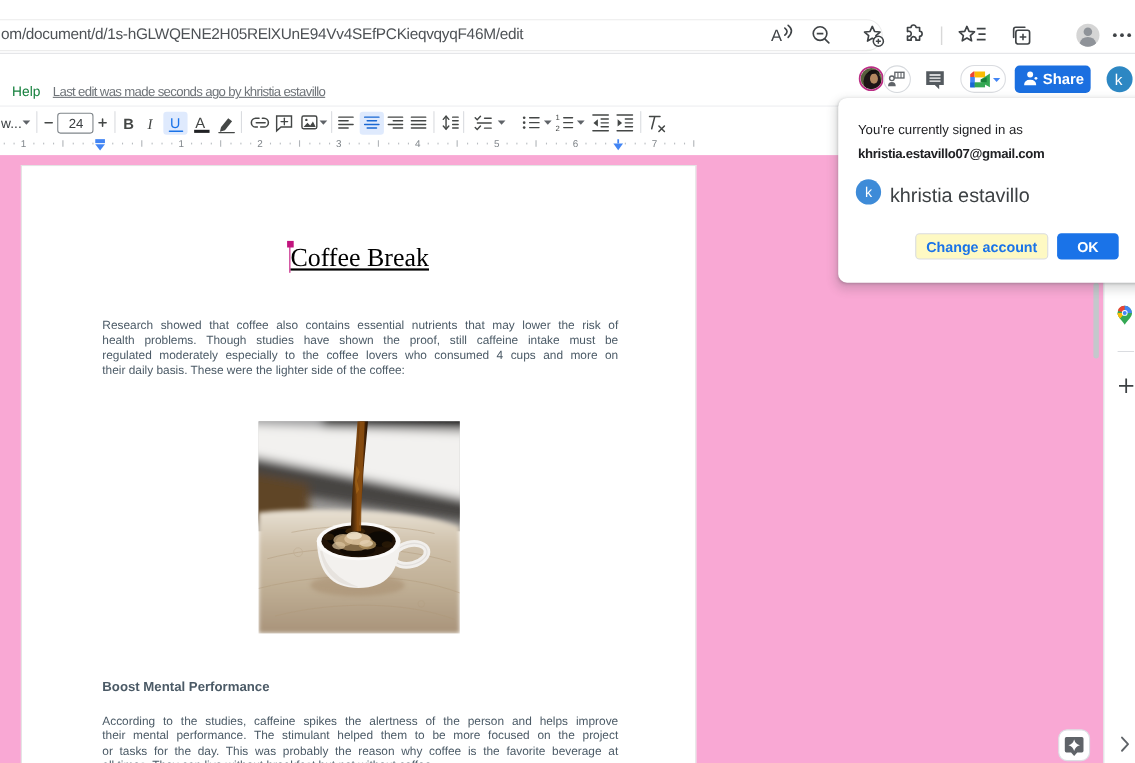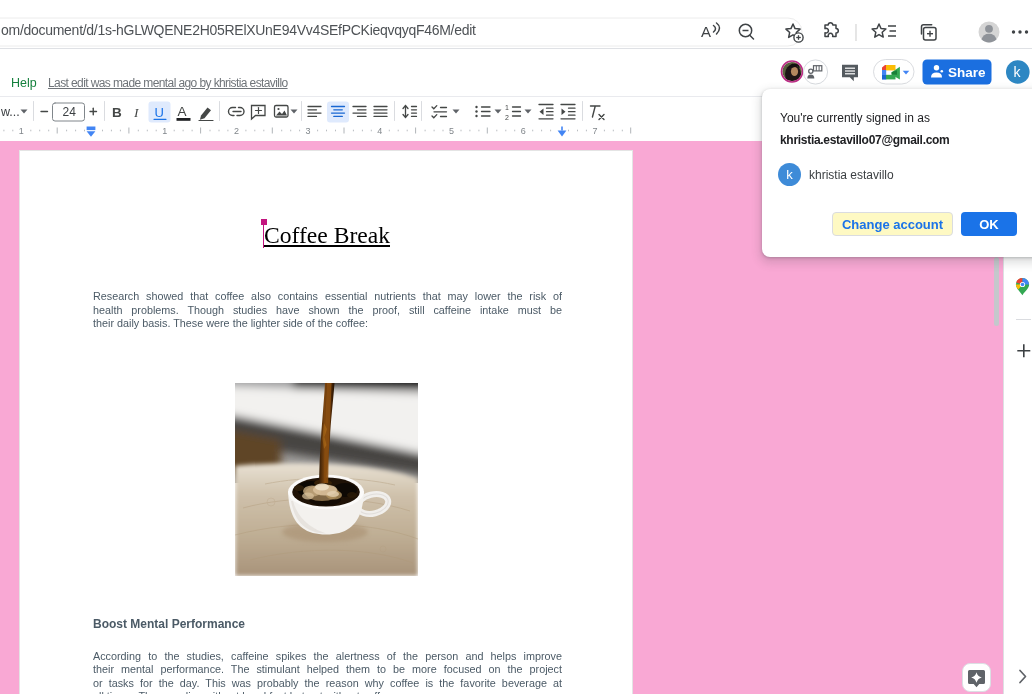--- a/index.html
+++ b/index.html
@@ -74,21 +74,21 @@
     <circle cx="989" cy="12.8" r="3.9" fill="#8f9399"></circle>
     <path d="M981.5 23.3 a7.8 7.8 0 0 1 15 0 a10.5 10.5 0 0 1 -15 0 z" fill="#8f9399"></path>
 
     <circle cx="1013.5" cy="16" r="1.7" fill="#3f4346"></circle>
     <circle cx="1020" cy="16" r="1.7" fill="#3f4346"></circle>
     <circle cx="1026.5" cy="16" r="1.7" fill="#3f4346"></circle>
   </svg>
 
   <div id="dchrome" class="abs"></div>
   <div id="helpm" class="abs">Help</div>
-  <div id="lastedit" class="abs">Last edit was made mental ago by khristia estavillo</div>
+  <div id="lastedit" class="abs">Last edit was made seconds ago by khristia estavillo</div>
   <div id="chromeline" class="abs"></div>
   <svg id="dicons" class="abs" style="top:33px;left:0" width="1032" height="48" viewBox="0 33 1032 48">
 
     <defs>
         <clipPath id="avclip">
           <circle cx="792" cy="55.5" r="9.6"></circle>
         </clipPath>
       </defs>
     <g clip-path="url(#avclip)">
       <rect x="781" y="45" width="22" height="22" fill="#57603d"></rect>
@@ -400,37 +400,38 @@
         <path d="M92 0 L96.5 0 C 95.5 30 94 60 93.5 80 L93.2 100 L89.5 100 C 89 70 90.5 30 92 0 Z" fill="#8a4e0f" opacity="0.9"></path>
         <path d="M89 40 l3 6 -2.5 8 2 8 -2.5 4 -1.5 -10 .7 -9 z" fill="#c57f20" opacity="0.4"></path>
 
         <ellipse cx="90" cy="107" rx="12" ry="5.5" fill="#d9c09a" opacity="0.9"></ellipse>
         <ellipse cx="87" cy="104" rx="7" ry="3.5" fill="#ecdfc6" opacity="0.9"></ellipse>
         <ellipse cx="98" cy="111" rx="6" ry="3" fill="#e2d0b0" opacity="0.8"></ellipse>
       </svg>
       <div class="para" id="p1" style="top:139px;">
         <div class="jline">Research showed that coffee also contains essential nutrients that may lower the risk of</div>
         <div class="jline">health problems. Though studies have shown the proof, still caffeine intake must be</div>
+        <div class="jline">regulated moderately especially to the coffee lovers who consumed 4 cups and more on</div>
         <div>their daily basis. These were the lighter side of the coffee:</div>
       </div>
       <div id="head2">Boost Mental Performance</div>
       <div class="para" id="p2" style="top:498.5px;">
         <div class="jline">According to the studies, caffeine spikes the alertness of the person and helps improve</div>
         <div class="jline">their mental performance. The stimulant helped them to be more focused on the project</div>
         <div class="jline">or tasks for the day. This was probably the reason why coffee is the favorite beverage at</div>
         <div>all times. They can live without breakfast but not without coffee.</div>
       </div>
     </div>
   </div>
 
   <div id="popup" class="abs">
     <div style="position:absolute;left:18px;top:19px;font-size:12px;line-height:21.5px;color:#202124;">You're currently signed in as<br>
     <span style="font-weight:bold;letter-spacing:-0.3px;">khristia.estavillo07@gmail.com</span></div>
     <div style="position:absolute;left:16px;top:74px;width:23px;height:23px;border-radius:50%;background:#3e8bd8;color:#fff;font-size:13px;text-align:center;line-height:23px;">k</div>
-    <div style="position:absolute;left:47px;top:79px;font-size:12px;color:#3c4043;">khristia estavillo</div>
+    <div style="position:absolute;left:47px;top:79px;font-size:18px;color:#3c4043;">khristia estavillo</div>
     <button style="position:absolute;left:70px;top:123px;width:121px;height:24px;border:1px solid #dadce0;border-radius:4px;background:#fef9c3;color:#1a73e8;font-size:13px;font-weight:bold;font-family:'Liberation Sans',sans-serif;">Change account</button>
     <button style="position:absolute;left:199px;top:123px;width:56px;height:24px;border:none;border-radius:4px;background:#1a73e8;color:#fff;font-size:13px;font-weight:bold;font-family:'Liberation Sans',sans-serif;">OK</button>
   </div>
 
   <div id="taskbar" class="abs"></div>
   <div class="abs" style="top:687px;left:381px;width:11px;height:7px;border-radius:2px;background:#28b5c8;"></div>
   <div class="abs" style="top:684px;left:408px;width:17px;height:10px;border-radius:4px;background:#f6c9ce;"></div>
   <div class="abs" style="top:684px;left:426px;width:17px;height:10px;border-radius:4px;background:#f2bac2;"></div>
   <div class="abs" style="top:685px;left:456px;width:37px;height:9px;border-radius:3px;background:#d4dfe9;"></div>
   <div class="abs" style="top:689px;left:962px;width:4px;height:5px;background:#4a4a4a;"></div>

